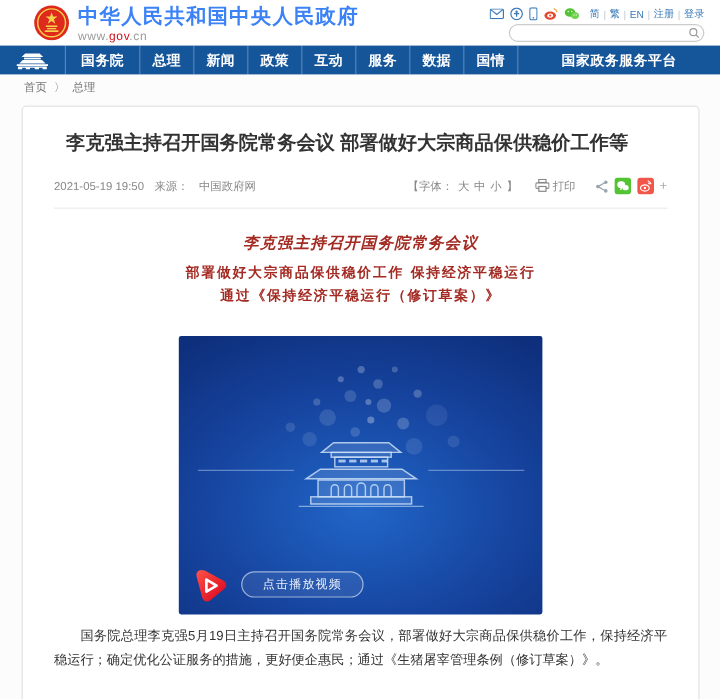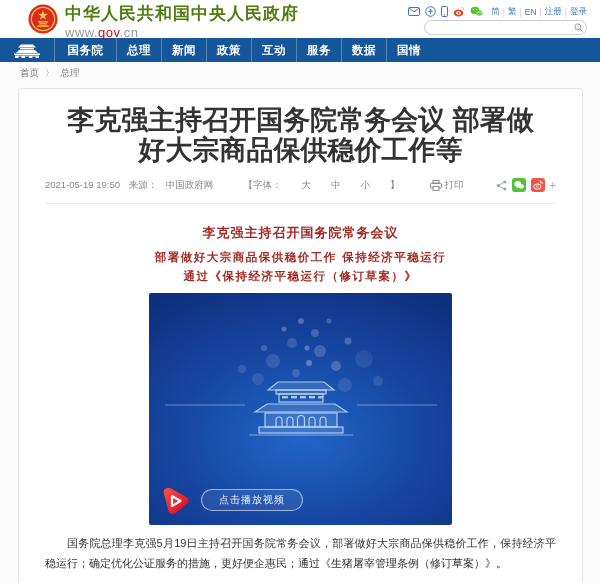--- a/index.html
+++ b/index.html
@@ -5,22 +5,22 @@
   * { margin:0; padding:0; box-sizing:border-box; }
   html,body { background:#fff; }
   body { font-family:"Liberation Sans","DejaVu Sans",sans-serif; }
   .page { position:relative; width:600px; height:583px; overflow:hidden; background:#fcfcfc; margin:0 auto; }
 
   
   .header { position:absolute; left:0; top:0; width:600px; height:38px; background:#fff; }
   .logo-wrap { position:absolute; left:28px; top:4px; display:flex; align-items:flex-start; cursor:pointer; }
   .emblem { width:30px; height:30px; }
   .site-text { margin-left:7px; }
-  .site-title { font-size:17px; font-weight:bold; color:#4d7c0f; letter-spacing:1px; line-height:20px; }
-  .site-url { font-size:13px; color:#9a9a9a; margin-top:1px; letter-spacing:.5px; }
+  .site-title { font-size:17px; font-weight:bold; color:#3b82f6; letter-spacing:1px; line-height:20px; }
+  .site-url { font-size:10px; color:#9a9a9a; margin-top:1px; letter-spacing:.5px; }
   .site-url .red { color:#d0111b; }
   .topbar { position:absolute; right:13px; top:5px; display:flex; align-items:center; gap:5px; height:13px; }
   .topbar svg { display:block; }
   .top-icon { cursor:pointer; display:flex; align-items:center; }
   .lang-links { display:flex; align-items:center; gap:3px; margin-left:3px; font-size:8.5px; color:#3a79b8; }
   .lang-links .lnk { cursor:pointer; }
   .lang-links .sep { color:#c3cbd4; }
   .searchbox { position:absolute; right:13px; top:20px; width:163px; height:15px; border:1px solid #ccc; border-radius:8px; background:#fff; display:flex; align-items:center; }
   .searchbox input { flex:1; border:none; outline:none; background:transparent; height:11px; font-size:9px; padding:0 6px; color:#555; }
   .search-btn { width:16px; height:13px; display:flex; align-items:center; justify-content:center; cursor:pointer; }
@@ -30,38 +30,38 @@
   .nav-item { display:flex; align-items:center; justify-content:center; color:#fff; font-size:11.5px; font-weight:bold; cursor:pointer; border-left:1px solid rgba(255,255,255,.28); letter-spacing:.5px; }
   .nav-item:first-child { border-left:none; }
   .nav-home { width:54px; } .w60{width:62px;} .w45{width:45px;} .grow{flex:1;}
 
   
   .breadcrumb { position:absolute; left:20px; top:67px; font-size:9.5px; color:#777; display:flex; gap:6px; align-items:center;justify-content:flex-end; }
   .breadcrumb .bc-home { cursor:pointer; }
 
   
   .card { position:absolute; left:18px; top:88px; width:565px; height:560px; background:#fff; border:1px solid #e3e3e3; border-radius:4px; }
-  .art-title { margin:16px 36px 0; text-align:center; font-size:27px; line-height:30px; color:#333; font-weight:bold; }
+  .art-title { margin:16px 36px 0; text-align:left; font-size:16px; line-height:30px; color:#333; font-weight:bold; }
   .meta { margin:14px 26px 12px; display:flex; justify-content:space-between; align-items:center; font-size:9.5px; color:#888; height:12px; }
   .meta-left span { margin-right:6px; }
-  .meta-right { display:flex; align-items:center; gap:20px; }
+  .meta-right { display:flex; align-items:center; gap:4px; }
   .meta-right .fz { cursor:pointer; }
-  .meta-right .print { display:flex; align-items:center; gap:3px; cursor:pointer; margin-left:10px;font-family:Liberation Mono, monospace; }
+  .meta-right .print { display:flex; gap:3px; cursor:pointer; margin-left:10px;font-family:Liberation Mono, monospace; }
   .share-group { display:flex; align-items:center; gap:5px; margin-left:12px; }
   .share-group .s-icon { cursor:pointer; display:flex; }
   .share-plus { color:#aaa; font-size:11px; cursor:pointer; }
   .meta-divider { margin:11px 26px 0; border-top:1px solid #ebebeb; height:0; }
 
   
   .red-block { margin-top:20px; text-align:center; color:#a42b23; }
-  .red-heading { font-size:13px; font-weight:bold; line-height:18px; margin-bottom:6px; letter-spacing:1px; }
+  .red-heading { font-size:13px; font-weight:bold; line-height:18px; margin-bottom:6px; letter-spacing:1px;font-style:italic; }
   .red-line { font-family:"DejaVu Serif","Liberation Serif",serif; font-weight:bold; font-size:11.5px; line-height:19px; letter-spacing:1.5px; }
 
   
-  .video { position:relative; width:303px; height:232px; margin:7px auto 0; border-radius:2px; overflow:hidden; cursor:pointer;
+  .video { position:relative; width:303px; height:232px; margin:24px auto 0; border-radius:2px; overflow:hidden; cursor:pointer;
            background:radial-gradient(ellipse 240px 170px at 50% 62%, #2166c8 0%, #16449f 55%, #0e2f7c 100%); }
   .video svg.scene { position:absolute; left:0; top:0; }
   .play-btn { position:absolute; left:10px; bottom:8px; width:32px; height:32px; cursor:pointer; }
   .play-label { position:absolute; left:52px; bottom:14px; padding:3px 17px; border:1px solid rgba(255,255,255,.55); border-radius:11px; background:rgba(255,255,255,.08); color:#e9f1fd; font-size:10px; letter-spacing:1px; cursor:pointer; }
 
   
   .art-para { margin:8px 26px 0; font-size:11px; line-height:20px; color:#333; text-indent:2em; text-align:justify; }
 </style>
 </head>
 <body>
@@ -157,20 +157,21 @@
       </svg>
     </div>
     <div class="nav-item w60">国务院</div>
     <div class="nav-item w45">总理</div>
     <div class="nav-item w45">新闻</div>
     <div class="nav-item w45">政策</div>
     <div class="nav-item w45">互动</div>
     <div class="nav-item w45">服务</div>
     <div class="nav-item w45">数据</div>
     <div class="nav-item w45">国情</div>
+    <div class="nav-item grow">国家政务服务平台</div>
   </div>
 
   <div class="breadcrumb">
     <span class="bc-home">首页</span>
     <span>〉</span>
     <span>总理</span>
   </div>
 
   <div class="card">
     <h1 class="art-title">李克强主持召开国务院常务会议 部署做好大宗商品保供稳价工作等</h1>

